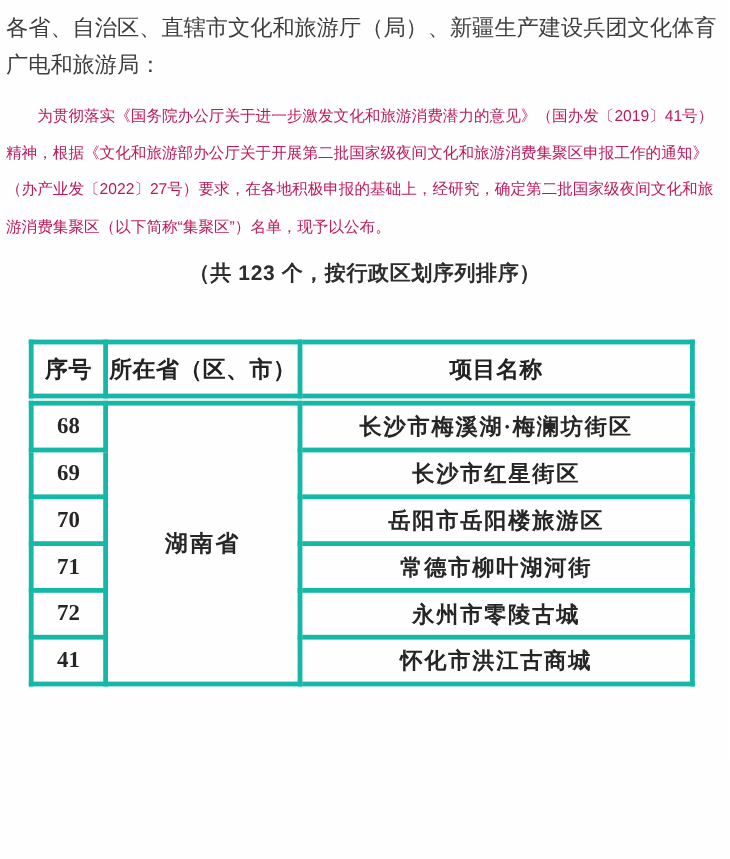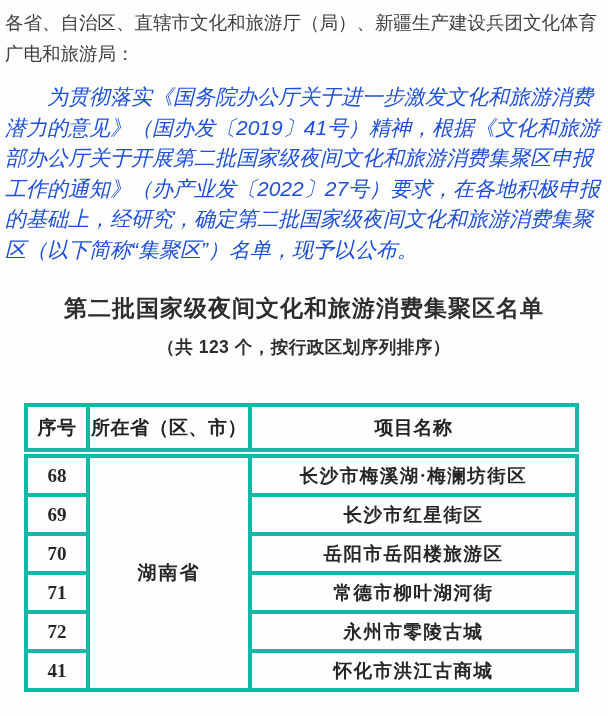--- a/index.html
+++ b/index.html
@@ -13,26 +13,25 @@
     padding: 7px 5px 0 5px;
     background: #fefefe;
     font-family: "Liberation Sans", sans-serif;
   }
   .salutation {
     font-size: 18.5px;
     line-height: 31px;
     color: #3e3e3e;
   }
   .para {
-    font-size: 21px;
+    font-size: 13px;
     line-height: 30.5px;
-    color: #1d4ed8;
+    color: #be185d;
     text-indent: 2em;
     margin-top: 13px;
-    font-style: italic;
   }
   .list-title {
     margin-top: 28px;
     text-align: center;
     font-size: 23px;
     font-weight: bold;
     color: #2d2d2d;
     letter-spacing: 1px;
   }
   .list-subtitle {
@@ -81,21 +80,20 @@
 </style>
 </head>
 <body>
 
 <div class="page">
 
   <p class="salutation">各省、自治区、直辖市文化和旅游厅（局）、新疆生产建设兵团文化体育广电和旅游局：</p>
 
   <p class="para">为贯彻落实《国务院办公厅关于进一步激发文化和旅游消费潜力的意见》（国办发〔2019〕41号）精神，根据《文化和旅游部办公厅关于开展第二批国家级夜间文化和旅游消费集聚区申报工作的通知》（办产业发〔2022〕27号）要求，在各地积极申报的基础上，经研究，确定第二批国家级夜间文化和旅游消费集聚区（以下简称“集聚区”）名单，现予以公布。</p>
 
-  <div class="list-title">第二批国家级夜间文化和旅游消费集聚区名单</div>
 
   <div class="list-subtitle">（共 123 个，按行政区划序列排序）</div>
 
   <table class="tbl header-tbl">
     <colgroup>
       <col class="col-no">
         <col class="col-prov">
         <col class="col-proj">
     </colgroup>
     <tbody>

